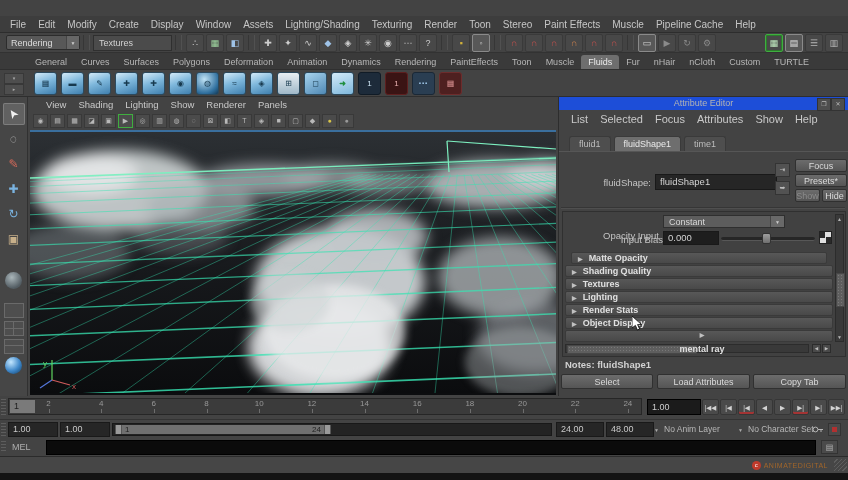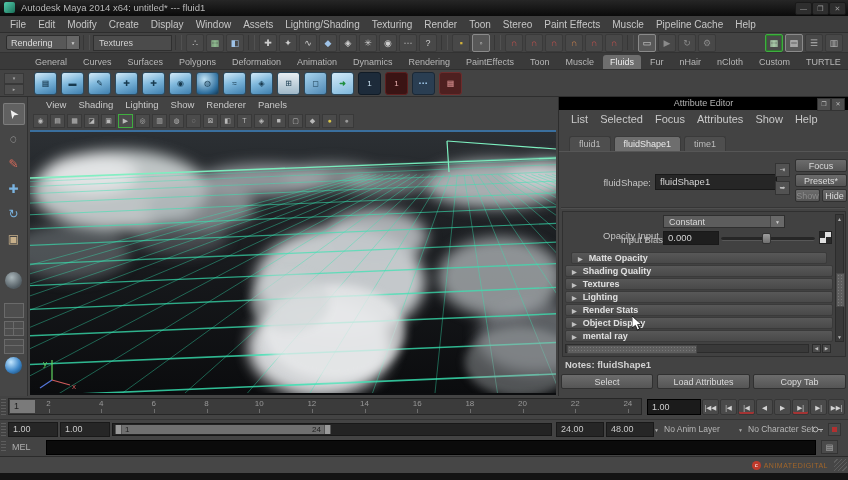--- a/index.html
+++ b/index.html
@@ -28,21 +28,21 @@
   .sl-sep{width:5px;height:15px;margin:0 3px;border-left:1px solid #363636;border-right:1px solid #515151;flex:0 0 auto;}
   .objects-field{width:72px;height:14px;background:#4b4b4b;border:1px solid #2f2f2f;display:flex;align-items:center;
                  padding-left:5px;font-size:9px;color:#d2d2d2;flex:0 0 auto;}
   .sl-icon{width:16px;height:16px;margin:0 1px;display:flex;align-items:center;justify-content:center;
            font-size:9px;color:#c9c9c9;background:#484848;border:1px solid #3a3a3a;border-radius:2px;flex:0 0 auto;}
   .sl-icon.boxed{border-color:#8a8a8a;background:#585858;}
   .sl-icon.green{border-color:#3fae3f;box-shadow:0 0 0 1px #2c7a2c inset;}
   .sl-right{margin-left:auto;display:flex;align-items:center;}
   
   .shelftabs{left:0;top:53px;width:848px;height:17px;background:#3a3a3a;border-bottom:1px solid #2f2f2f;
-             display:flex;align-items:flex-end;padding-left:28px;box-sizing:border-box;justify-content:space-between;}
+             display:flex;align-items:flex-end;padding-left:28px;box-sizing:border-box;}
   .shelf-tab{padding:2px 7px;font-size:9px;color:#b7b7b7;white-space:nowrap;}
   .shelf-tab.active{background:#6e6e6e;color:#ececec;border-radius:3px 3px 0 0;}
   .shelfrow{left:0;top:70px;width:848px;height:27px;background:#434343;border-bottom:1px solid #2e2e2e;
             display:flex;align-items:center;gap:4px;padding-left:34px;box-sizing:border-box;}
   .shelf-mini{position:absolute;left:4px;width:18px;height:9px;background:#4e4e4e;border:1px solid #383838;
               font-size:5px;text-align:center;line-height:8px;color:#aaa;}
   .shelf-icon{width:21px;height:21px;border-radius:3px;border:1px solid #2c4a5e;flex:0 0 auto;
               background:linear-gradient(160deg,#d3eaf8 0%,#7fb8dc 45%,#3f7fae 100%);
               display:flex;align-items:center;justify-content:center;font-size:8px;color:#17394e;}
   .shelf-icon.v-ocean{background:radial-gradient(circle at 35% 30%,#bfe2f5,#2f6f9e 70%,#143a57);}
@@ -76,21 +76,21 @@
   .vp-menu-item{padding:0 6px;font-size:9.5px;color:#c9c9c9;}
   .vp-toolbar{position:absolute;left:0;top:16px;width:100%;height:15px;display:flex;align-items:center;gap:2px;
               padding-left:5px;box-sizing:border-box;}
   .vp-icon{width:13px;height:12px;font-size:7px;line-height:12px;text-align:center;color:#b9b9b9;
            background:#4b4b4b;border:1px solid #393939;flex:0 0 auto;}
   .vp-icon.green{border-color:#3fae3f;}
   .vp-canvas{position:absolute;left:2px;top:33px;width:526px;height:263px;background:#0c0d0f;
              border-top:2px solid #3a6f9e;box-sizing:content-box;}
   
   .ae{left:558px;top:97px;width:290px;height:299px;background:#434343;border-left:1px solid #2d2d2d;box-sizing:border-box;}
-  .ae-title{position:absolute;left:0;top:0;width:100%;height:13px;background:#000000;text-align:center;
+  .ae-title{position:absolute;left:0;top:0;width:100%;height:13px;background:#1d4ed8;text-align:center;
             font-size:9px;color:#b4b4b4;line-height:13px;}
   .ae-winbtn{position:absolute;top:1px;width:12px;height:11px;font-size:6px;line-height:11px;text-align:center;
              color:#bbb;background:#4e4e4e;border:1px solid #333;}
   .ae-menus{position:absolute;left:0;top:14px;width:100%;height:16px;display:flex;align-items:center;
             padding-left:6px;box-sizing:border-box;}
   .ae-menu-item{padding:0 6px;font-size:11px;color:#c9c9c9;}
   .ae-tabsrow{position:absolute;left:0;top:36px;width:100%;height:19px;border-bottom:1px solid #565656;
               display:flex;align-items:flex-end;padding-left:10px;box-sizing:border-box;}
   .ae-tab{padding:2px 9px;font-size:9px;background:#4e4e4e;border:1px solid #3a3a3a;border-bottom:none;
           border-radius:3px 3px 0 0;color:#bdbdbd;margin-right:3px;}
@@ -168,27 +168,20 @@
   .resize-grip{position:absolute;right:1px;top:459px;width:13px;height:12px;
                background:repeating-linear-gradient(135deg,transparent 0 2px,#5e5e5e 2px 3px);}
   .bottomstrip{left:0;top:473px;width:848px;height:7px;background:#141414;}
   .cursor{left:632px;top:316px;z-index:50;}
 </style>
 </head>
 <body>
 
 <div id="app">
 
-  <div class="abs titlebar">
-    <div class="abs maya-logo"></div>
-    <div class="abs win-title">Autodesk Maya 2014 x64: untitled*  ---  fluid1</div>
-    <div class="abs winctl" style="right:36px">—</div>
-    <div class="abs winctl" style="right:19px">❐</div>
-    <div class="abs winctl" style="right:2px">✕</div>
-  </div>
 
   <div class="abs menubar" id="menubar">
       <span class="menu-item">File</span>
       <span class="menu-item">Edit</span>
       <span class="menu-item">Modify</span>
       <span class="menu-item">Create</span>
       <span class="menu-item">Display</span>
       <span class="menu-item">Window</span>
       <span class="menu-item">Assets</span>
       <span class="menu-item">Lighting/Shading</span>
@@ -515,21 +508,21 @@
           <span>Lighting</span>
         </div>
         <div class="section" style="top: 92px;">
           <span class="arr">▶</span>
           <span>Render Stats</span>
         </div>
         <div class="section" style="top: 105px;">
           <span class="arr">▶</span>
           <span>Object Display</span>
         </div>
-        <div class="section" style="top: 118px;">
+        <div class="section" style="top: 118px; flex-direction: column;">
           <span class="arr">▶</span>
           <span>mental ray</span>
         </div>
       </div>
 
     <div class="ae-notes">Notes: fluidShape1</div>
     <div id="ae-footer">
         <div class="ae-btn" style="top: 277px; height: 15px; line-height: 15px; left: 2px; width: 92px;">Select</div>
         <div class="ae-btn" style="top: 277px; height: 15px; line-height: 15px; left: 98px; width: 93px;">Load Attributes</div>
         <div class="ae-btn" style="top: 277px; height: 15px; line-height: 15px; left: 194px; width: 93px;">Copy Tab</div>

